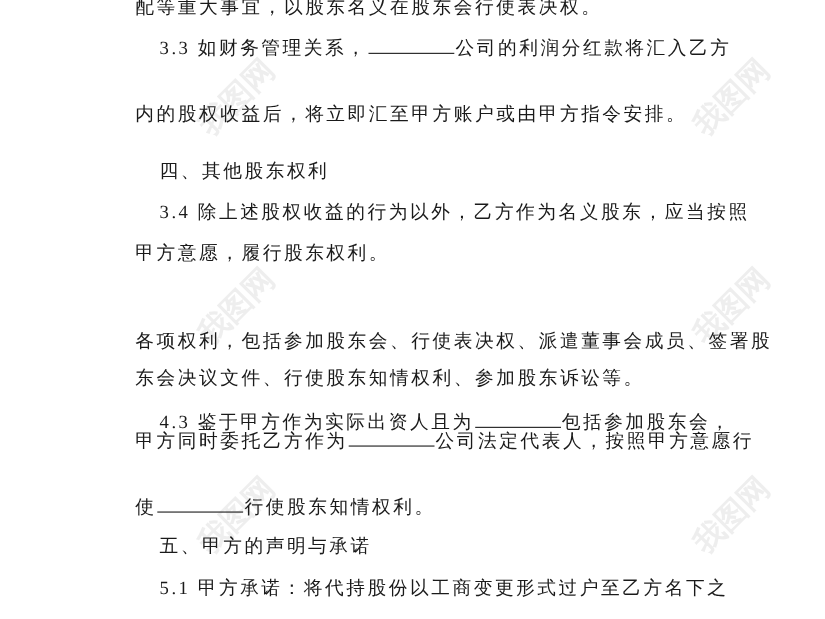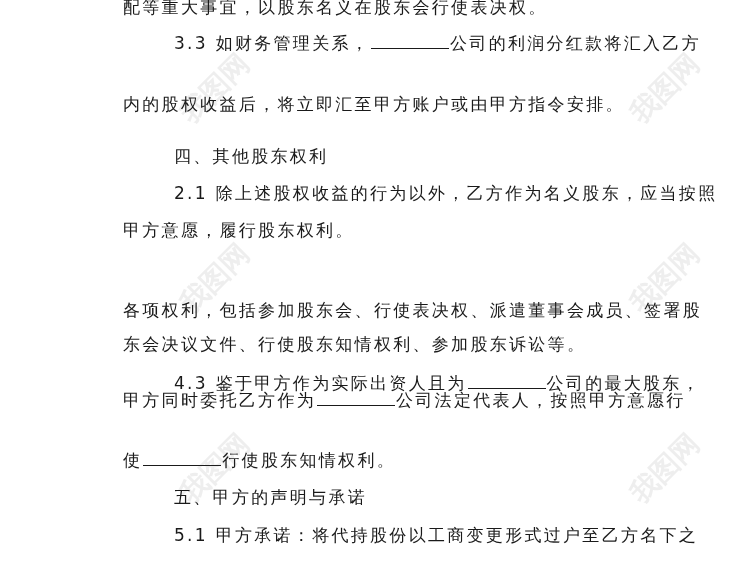--- a/index.html
+++ b/index.html
@@ -9,21 +9,21 @@
     font-family: "DejaVu Sans", "Liberation Sans", sans-serif;
     color: #1a1a1a;
   }
   .page { position: absolute; left: 0; top: 0; width: 656px; height: 563px; }
   .line {
     position: absolute; left: 123px; width: 510px;
     font-size: 17px; line-height: 20px; height: 20px;
     white-space: nowrap; letter-spacing: 2.3px;
     text-align: justify; text-align-last: justify;
   }
-  .line.indent { left: 174px; width: 476px; }
+  .line.indent { left: 145px; width: 476px; font-family: Liberation Serif, serif; }
   .line.short { text-align-last: left; }
   .blank {
     display: inline-block; width: 78px; border-bottom: 1px solid #1a1a1a;
     height: 15px; vertical-align: baseline; margin: 0 1px;
   }
   .watermark {
     position: absolute; width: 110px; height: 40px;
     transform: rotate(-45deg); opacity: 0.08;
     font-size: 28px; font-weight: bold; color: #333; white-space: nowrap;
   }
@@ -32,27 +32,27 @@
 <body>
 
 <div class="page">
   <div class="line short" style="top:-3px"><span>配等重大事宜，以股东名义在股东会行使表决权。</span></div>
 
   <div class="line indent" style="top:33px"><span>3.3 如财务管理关系，</span><span class="blank"></span><span>公司的利润分红款将汇入乙方</span></div>
   <div class="line short" style="top:94px"><span>内的股权收益后，将立即汇至甲方账户或由甲方指令安排。</span></div>
 
   <div class="line indent short" style="top:146px"><span>四、其他股东权利</span></div>
 
-  <div class="line indent" style="top:183px"><span>2.1 除上述股权收益的行为以外，乙方作为名义股东，应当按照</span></div>
+  <div class="line indent" style="top:183px"><span>3.4 除上述股权收益的行为以外，乙方作为名义股东，应当按照</span></div>
   <div class="line short" style="top:220px"><span>甲方意愿，履行股东权利。</span></div>
 
   <div class="line" style="top:300px"><span>各项权利，包括参加股东会、行使表决权、派遣董事会成员、签署股</span></div>
   <div class="line short" style="top:334px"><span>东会决议文件、行使股东知情权利、参加股东诉讼等。</span></div>
 
-  <div class="line indent" style="top:373px"><span>4.3 鉴于甲方作为实际出资人且为</span><span class="blank"></span><span>公司的最大股东，</span></div>
+  <div class="line indent" style="top:373px"><span>4.3 鉴于甲方作为实际出资人且为</span><span class="blank"></span><span>包括参加股东会，</span></div>
   <div class="line" style="top:390px"><span>甲方同时委托乙方作为</span><span class="blank"></span><span>公司法定代表人，按照甲方意愿行</span></div>
   <div class="line short" style="top:450px"><span>使</span><span class="blank"></span><span>行使股东知情权利。</span></div>
 
   <div class="line indent short" style="top:487px"><span>五、甲方的声明与承诺</span></div>
 
   <div class="line indent" style="top:525px"><span>5.1 甲方承诺：将代持股份以工商变更形式过户至乙方名下之</span></div>
 </div>
 
 <div class="watermark" style="left:170px;top:60px">我图网</div>
 <div class="watermark" style="left:620px;top:60px">我图网</div>

